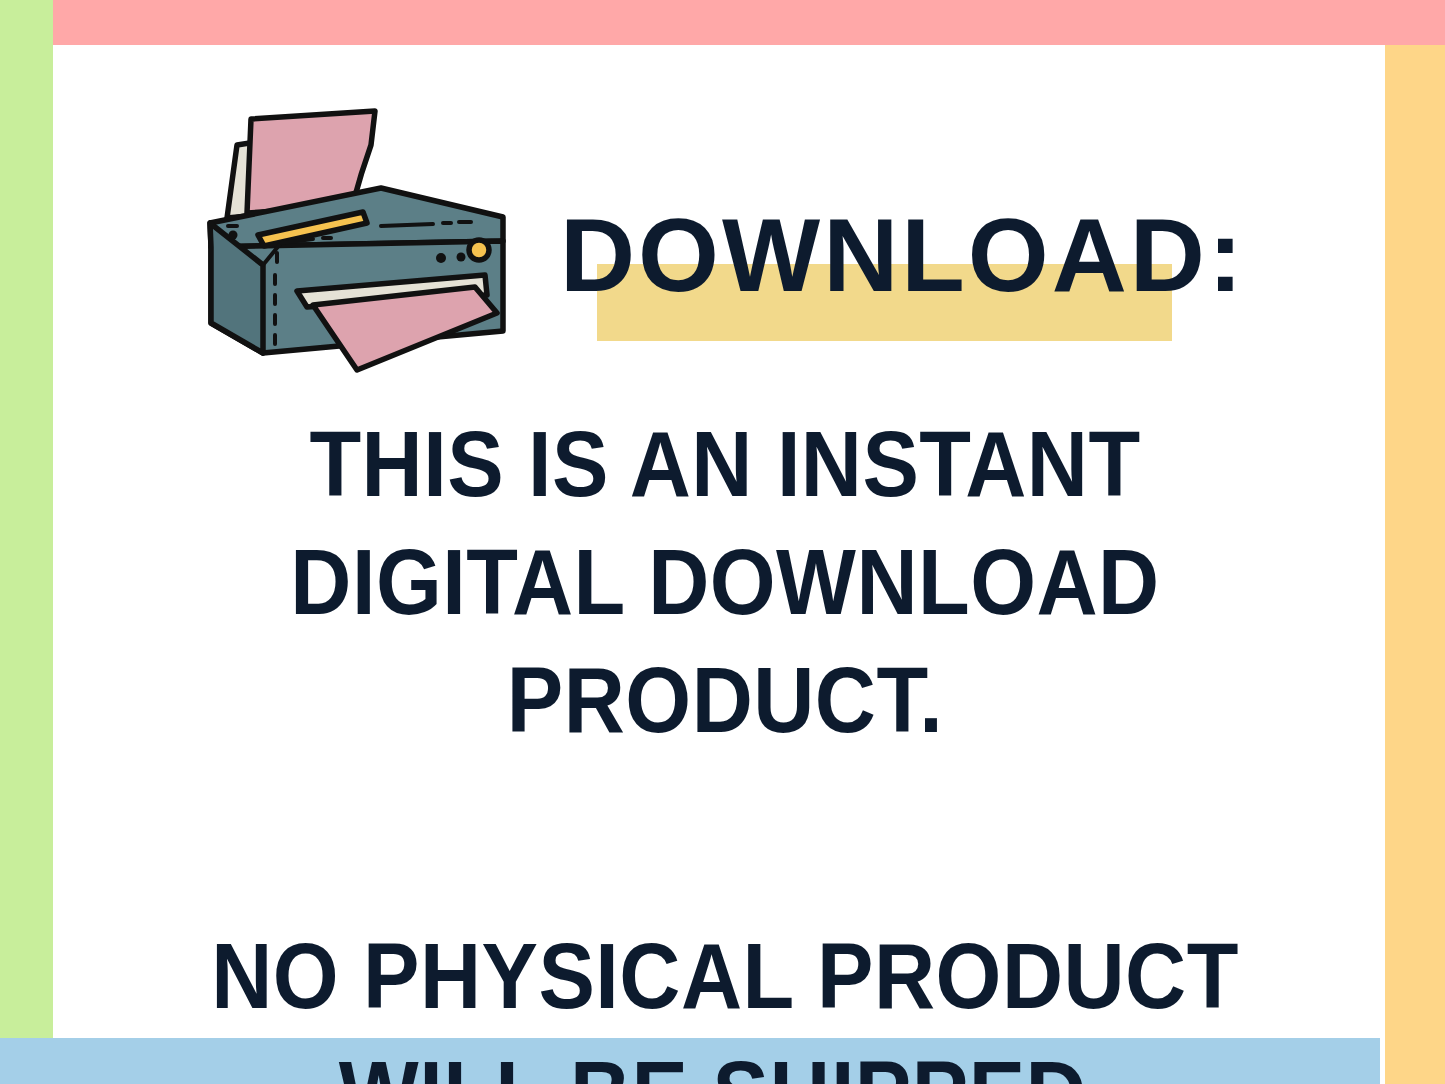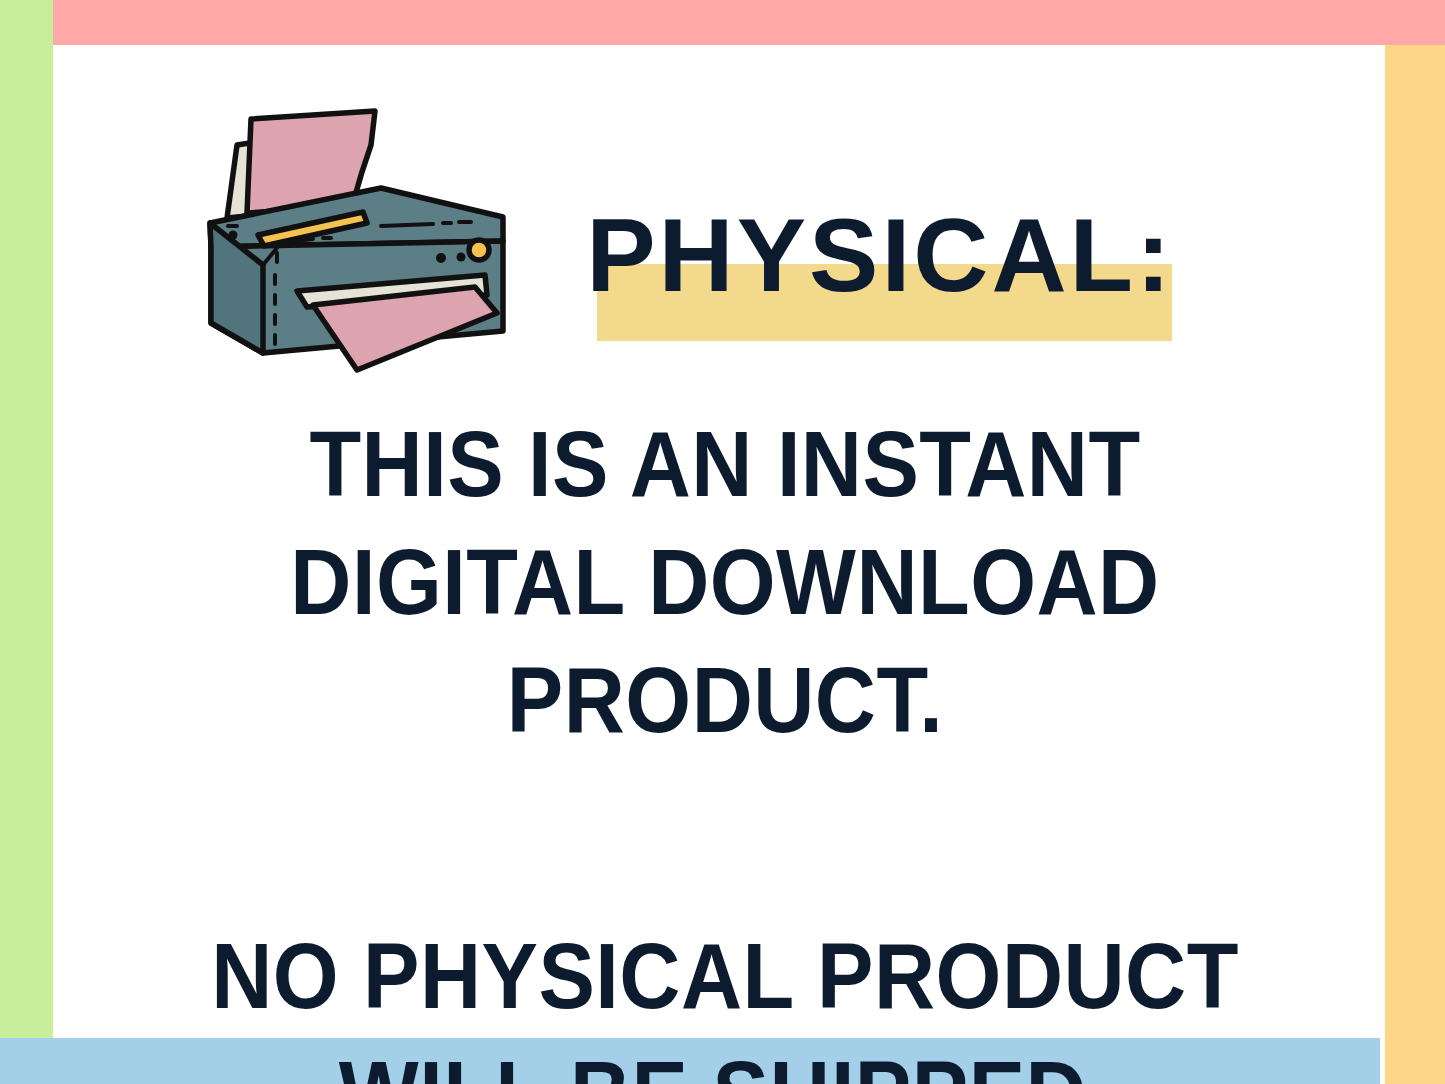--- a/index.html
+++ b/index.html
@@ -178,21 +178,21 @@
       <g fill="#111111">
         <circle cx="256" cy="163" r="5"></circle>
         <circle cx="276" cy="162" r="4.5"></circle>
         <circle cx="48" cy="140" r="4.5"></circle>
       </g>
     </svg>
   </div>
 
   <div id="heading-block">
     <div id="heading-highlight"></div>
-    <div id="heading-text">PHYSICAL:</div>
+    <div id="heading-text">DOWNLOAD:</div>
   </div>
 
   <div id="body-copy">
     <div class="body-paragraph">THIS IS AN INSTANT DIGITAL DOWNLOAD PRODUCT.</div>
     <div id="paragraph-gap"></div>
     <div class="body-paragraph">NO PHYSICAL PRODUCT WILL BE SHIPPED.</div>
   </div>
 
 </div>
 

